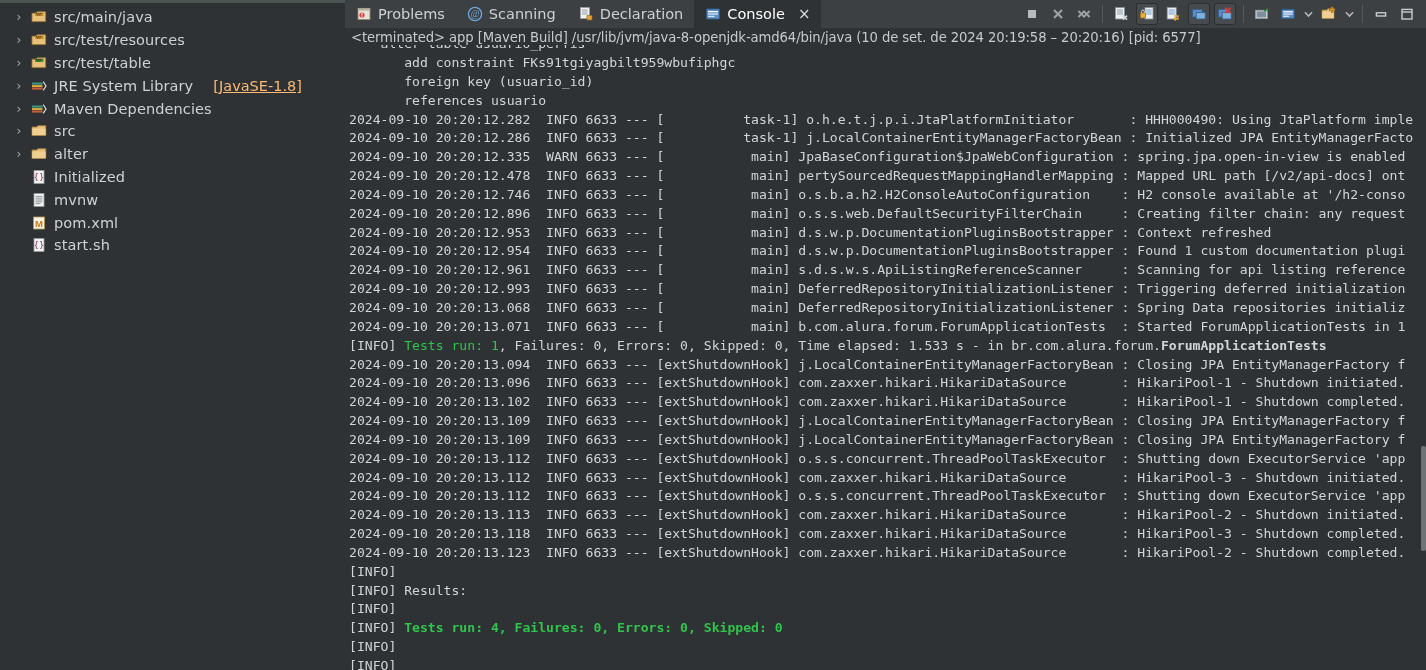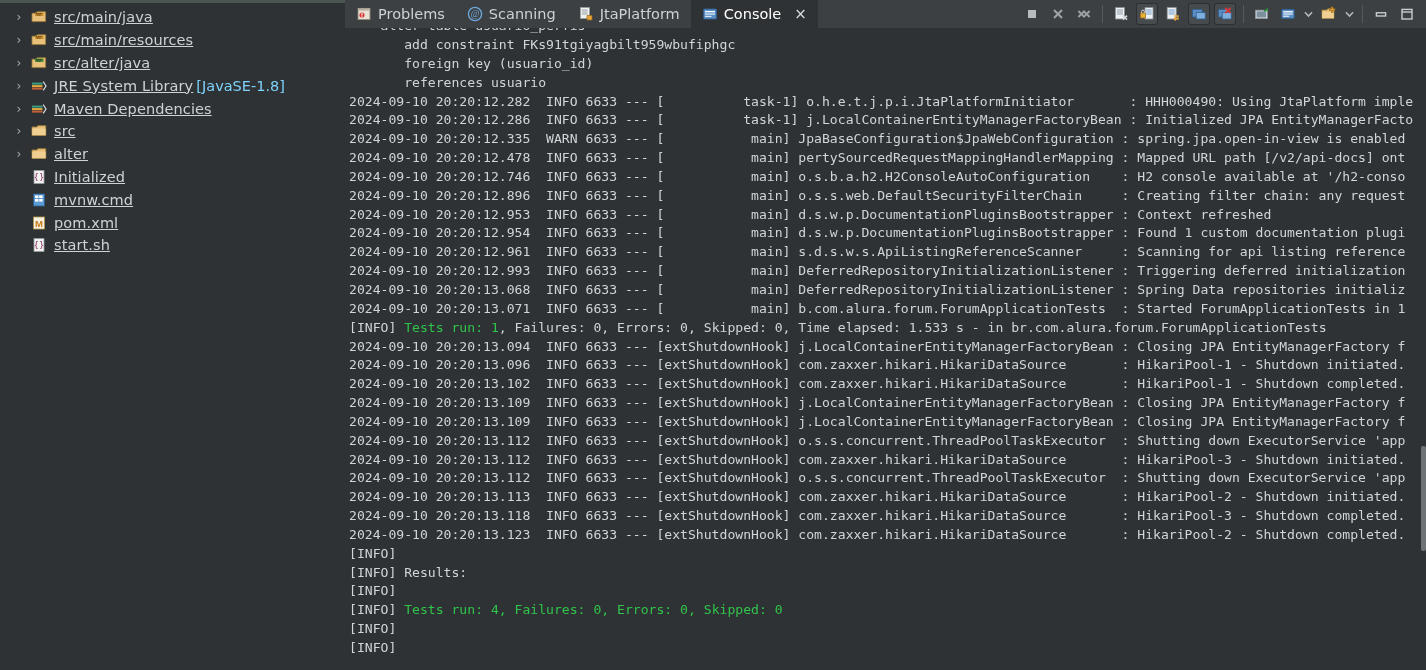--- a/index.html
+++ b/index.html
@@ -32,22 +32,22 @@
     width: 18px; flex: 0 0 18px;
     color: #a8adb0; font-size: 12px;
     display: flex; align-items: center; justify-content: center;
   }
   .arrow.empty { visibility: hidden; }
   .ic {
     width: 22px; flex: 0 0 22px;
     display: flex; align-items: center; justify-content: center;
     margin-right: 4px;
   }
-  .tree-label { letter-spacing: .1px; text-decoration: underline; }
-  .tree-suffix { color: #7dd3fc; margin-left: 3px; }
+  .tree-label { letter-spacing: .1px; }
+  .tree-suffix { color: #fdba74; margin-left: 20px; text-decoration: underline; }
 
   
   #right { flex: 1 1 auto; position: relative; height: 670px; background: #fef9c3; }
 
   #tabbar {
     height: 28px;
     display: flex; align-items: stretch;
     background: #3c4042;
     position: relative;
   }
@@ -97,21 +97,21 @@
     line-height: 18.85px;
     color: #d2d5d7;
     white-space: pre;
     padding-left: 4px;
     margin-top: -1px;
   }
   .ln { height: 18.85px; white-space: pre; overflow: hidden; }
   .ln.clipped-top { height: 9px; overflow: hidden; position: relative; }
   .ln.clipped-top > span { position: relative; top: -10px; display: block; }
   .g { color: #2fc44b; }
-  .b { font-weight: normal; }
+  .b { font-weight: bold; }
   .w { color: #d2d5d7; }
 
   
   #vscroll {
     position: absolute; right: 0; top: 418px; width: 5px; height: 105px;
     background: #6e7376; border-radius: 2px;
   }
 </style>
 </head>
 <body>
@@ -140,36 +140,36 @@
           <svg width="16" height="16" viewBox="0 0 16 16">
             <path d="M1 4.2 L5 4.2 L6.4 2.8 L14.6 2.8 L14.6 12.6 L1 12.6 Z" fill="#e9c07a" stroke="#9b7a3a" stroke-width="0.8"></path>
             <rect x="4" y="3.6" width="8.6" height="3.4" fill="#c8902f"></rect>
             <rect x="4.8" y="4.1" width="1.5" height="1" fill="#5a3f12"></rect>
             <rect x="7" y="4.1" width="1.5" height="1" fill="#5a3f12"></rect>
             <rect x="9.2" y="4.1" width="1.5" height="1" fill="#5a3f12"></rect>
             <rect x="5.9" y="5.5" width="1.5" height="1" fill="#5a3f12"></rect>
             <rect x="8.1" y="5.5" width="1.5" height="1" fill="#5a3f12"></rect>
           </svg>
         </span>
-        <span class="tree-label">src/main/resources</span>
+        <span class="tree-label">src/test/resources</span>
       </div>
       <div class="tree-row">
         <span class="arrow">›</span>
         <span class="ic">
           <svg width="16" height="16" viewBox="0 0 16 16">
             <path d="M1 4.2 L5 4.2 L6.4 2.8 L14.6 2.8 L14.6 12.6 L1 12.6 Z" fill="#e9c07a" stroke="#9b7a3a" stroke-width="0.8"></path>
             <rect x="4" y="3.6" width="8.6" height="3.4" fill="#4f8a3a"></rect>
             <rect x="4.8" y="4.1" width="1.5" height="1" fill="#1d3d14"></rect>
             <rect x="7" y="4.1" width="1.5" height="1" fill="#1d3d14"></rect>
             <rect x="9.2" y="4.1" width="1.5" height="1" fill="#1d3d14"></rect>
             <rect x="5.9" y="5.5" width="1.5" height="1" fill="#1d3d14"></rect>
             <rect x="8.1" y="5.5" width="1.5" height="1" fill="#1d3d14"></rect>
           </svg>
         </span>
-        <span class="tree-label">src/alter/java</span>
+        <span class="tree-label">src/test/table</span>
       </div>
       <div class="tree-row">
         <span class="arrow">›</span>
         <span class="ic">
           <svg width="16" height="16" viewBox="0 0 16 16">
             <rect x="1" y="4.6" width="10.5" height="2" fill="#3b9e86"></rect>
             <rect x="1" y="7.1" width="10.5" height="2" fill="#e0a93c"></rect>
             <rect x="1" y="9.6" width="10.5" height="2" fill="#c4603a"></rect>
             <path d="M12.2 3.6 L15 8 L12.2 12.4" stroke="#d7dadc" stroke-width="1.2" fill="none"></path>
           </svg>
@@ -216,28 +216,31 @@
             <rect x="3" y="1.6" width="10" height="12.8" fill="#f2f2ef" stroke="#9aa0a4" stroke-width="0.8"></rect>
             <text x="8" y="11.4" font-size="9" font-family="monospace" fill="#8f2f6b" text-anchor="middle">{}</text>
           </svg>
         </span>
         <span class="tree-label">Initialized</span>
       </div>
       <div class="tree-row">
         <span class="arrow empty">›</span>
         <span class="ic">
           <svg width="16" height="16" viewBox="0 0 16 16">
-            <rect x="2.6" y="2" width="10.8" height="12" fill="#5b9bd5" stroke="#2f5f8f" stroke-width="0.8"></rect>
-            <rect x="4" y="3.4" width="3.4" height="2.6" fill="#ffffff"></rect>
-            <rect x="8.2" y="3.4" width="3.4" height="2.6" fill="#ffffff"></rect>
-            <rect x="4" y="7" width="3.4" height="2.6" fill="#ffffff"></rect>
-            <rect x="8.2" y="7" width="3.4" height="2.6" fill="#ffffff"></rect>
-          </svg>
-        </span>
-        <span class="tree-label">mvnw.cmd</span>
+            <rect x="3" y="1.6" width="10" height="12.8" fill="#f2f2ef" stroke="#9aa0a4" stroke-width="0.8"></rect>
+            <g stroke="#7f8c96" stroke-width="0.9">
+              <line x1="4.6" y1="4.4" x2="11.4" y2="4.4"></line>
+              <line x1="4.6" y1="6.2" x2="11.4" y2="6.2"></line>
+              <line x1="4.6" y1="8" x2="11.4" y2="8"></line>
+              <line x1="4.6" y1="9.8" x2="11.4" y2="9.8"></line>
+              <line x1="4.6" y1="11.6" x2="9.4" y2="11.6"></line>
+            </g>
+          </svg>
+        </span>
+        <span class="tree-label">mvnw</span>
       </div>
       <div class="tree-row">
         <span class="arrow empty">›</span>
         <span class="ic">
           <svg width="16" height="16" viewBox="0 0 16 16">
             <rect x="2.6" y="2" width="10.8" height="12" fill="#f7f2e0" stroke="#b59a4e" stroke-width="0.8"></rect>
             <text x="8" y="11.6" font-size="9.5" font-family="sans-serif" font-weight="bold" fill="#c77a18" text-anchor="middle">M</text>
           </svg>
         </span>
         <span class="tree-label">pom.xml</span>
@@ -283,21 +286,21 @@
             <svg width="16" height="16" viewBox="0 0 16 16">
               <rect x="2.4" y="1.6" width="9" height="11" fill="#f2f2ef" stroke="#9aa0a4" stroke-width="0.8"></rect>
               <g stroke="#7f8c96" stroke-width="0.8">
                 <line x1="3.8" y1="4" x2="9.6" y2="4"></line>
                 <line x1="3.8" y1="6" x2="9.6" y2="6"></line>
                 <line x1="3.8" y1="8" x2="9.6" y2="8"></line>
               </g>
               <path d="M9 9.5 L14 9.5 L14 14 L9 14 Z" fill="#e8a33d" stroke="#9a6a15" stroke-width="0.7"></path>
             </svg>
           </span>
-          <span>JtaPlatform</span>
+          <span>Declaration</span>
         </div>
         <div class="tab active">
           <span style="display: flex; align-items: center;">
             <svg width="16" height="16" viewBox="0 0 16 16">
               <rect x="1.6" y="3" width="12.8" height="10" rx="0.6" fill="#5b8fc4" stroke="#2f5f8f" stroke-width="0.9"></rect>
               <rect x="3" y="5" width="10" height="1.3" fill="#ffffff"></rect>
               <rect x="3" y="7.4" width="10" height="1.3" fill="#dbe7f3"></rect>
               <rect x="3" y="9.8" width="6.5" height="1.3" fill="#dbe7f3"></rect>
             </svg>
           </span>
@@ -430,18 +433,19 @@
         </span>
         <span class="tb-win">
           <svg width="16" height="16" viewBox="0 0 16 16">
             <rect x="3" y="3.4" width="10" height="9.6" fill="none" stroke="#c8ccce" stroke-width="1.4"></rect>
             <line x1="3" y1="6" x2="13" y2="6" stroke="#c8ccce" stroke-width="1.4"></line>
           </svg>
         </span>
       </div>
 
     <div id="console">
+      <div id="console-head">&lt;terminated&gt; app [Maven Build] /usr/lib/jvm/java-8-openjdk-amd64/bin/java  (10 de set. de 2024 20:19:58 – 20:20:16) [pid: 6577]</div>
       <div id="log"><div class="ln clipped-top"><span>    alter table usuario_perfis</span></div><div class="ln">       add constraint FKs91tgiyagbilt959wbufiphgc</div><div class="ln">       foreign key (usuario_id)</div><div class="ln">       references usuario</div><div class="ln">2024-09-10 20:20:12.282  INFO 6633 --- [          task-1] o.h.e.t.j.p.i.JtaPlatformInitiator       : HHH000490: Using JtaPlatform imple</div><div class="ln">2024-09-10 20:20:12.286  INFO 6633 --- [          task-1] j.LocalContainerEntityManagerFactoryBean : Initialized JPA EntityManagerFacto</div><div class="ln">2024-09-10 20:20:12.335  WARN 6633 --- [           main] JpaBaseConfiguration$JpaWebConfiguration : spring.jpa.open-in-view is enabled</div><div class="ln">2024-09-10 20:20:12.478  INFO 6633 --- [           main] pertySourcedRequestMappingHandlerMapping : Mapped URL path [/v2/api-docs] ont</div><div class="ln">2024-09-10 20:20:12.746  INFO 6633 --- [           main] o.s.b.a.h2.H2ConsoleAutoConfiguration    : H2 console available at '/h2-conso</div><div class="ln">2024-09-10 20:20:12.896  INFO 6633 --- [           main] o.s.s.web.DefaultSecurityFilterChain     : Creating filter chain: any request</div><div class="ln">2024-09-10 20:20:12.953  INFO 6633 --- [           main] d.s.w.p.DocumentationPluginsBootstrapper : Context refreshed</div><div class="ln">2024-09-10 20:20:12.954  INFO 6633 --- [           main] d.s.w.p.DocumentationPluginsBootstrapper : Found 1 custom documentation plugi</div><div class="ln">2024-09-10 20:20:12.961  INFO 6633 --- [           main] s.d.s.w.s.ApiListingReferenceScanner     : Scanning for api listing reference</div><div class="ln">2024-09-10 20:20:12.993  INFO 6633 --- [           main] DeferredRepositoryInitializationListener : Triggering deferred initialization</div><div class="ln">2024-09-10 20:20:13.068  INFO 6633 --- [           main] DeferredRepositoryInitializationListener : Spring Data repositories initializ</div><div class="ln">2024-09-10 20:20:13.071  INFO 6633 --- [           main] b.com.alura.forum.ForumApplicationTests  : Started ForumApplicationTests in 1</div><div class="ln"><span class="w">[INFO] </span><span class="g">Tests run: 1</span><span class="w">, Failures: 0, Errors: 0, Skipped: 0, Time elapsed: 1.533 s - in br.com.alura.forum.</span><span class="w b">ForumApplicationTests</span></div><div class="ln">2024-09-10 20:20:13.094  INFO 6633 --- [extShutdownHook] j.LocalContainerEntityManagerFactoryBean : Closing JPA EntityManagerFactory f</div><div class="ln">2024-09-10 20:20:13.096  INFO 6633 --- [extShutdownHook] com.zaxxer.hikari.HikariDataSource       : HikariPool-1 - Shutdown initiated.</div><div class="ln">2024-09-10 20:20:13.102  INFO 6633 --- [extShutdownHook] com.zaxxer.hikari.HikariDataSource       : HikariPool-1 - Shutdown completed.</div><div class="ln">2024-09-10 20:20:13.109  INFO 6633 --- [extShutdownHook] j.LocalContainerEntityManagerFactoryBean : Closing JPA EntityManagerFactory f</div><div class="ln">2024-09-10 20:20:13.109  INFO 6633 --- [extShutdownHook] j.LocalContainerEntityManagerFactoryBean : Closing JPA EntityManagerFactory f</div><div class="ln">2024-09-10 20:20:13.112  INFO 6633 --- [extShutdownHook] o.s.s.concurrent.ThreadPoolTaskExecutor  : Shutting down ExecutorService 'app</div><div class="ln">2024-09-10 20:20:13.112  INFO 6633 --- [extShutdownHook] com.zaxxer.hikari.HikariDataSource       : HikariPool-3 - Shutdown initiated.</div><div class="ln">2024-09-10 20:20:13.112  INFO 6633 --- [extShutdownHook] o.s.s.concurrent.ThreadPoolTaskExecutor  : Shutting down ExecutorService 'app</div><div class="ln">2024-09-10 20:20:13.113  INFO 6633 --- [extShutdownHook] com.zaxxer.hikari.HikariDataSource       : HikariPool-2 - Shutdown initiated.</div><div class="ln">2024-09-10 20:20:13.118  INFO 6633 --- [extShutdownHook] com.zaxxer.hikari.HikariDataSource       : HikariPool-3 - Shutdown completed.</div><div class="ln">2024-09-10 20:20:13.123  INFO 6633 --- [extShutdownHook] com.zaxxer.hikari.HikariDataSource       : HikariPool-2 - Shutdown completed.</div><div class="ln">[INFO]</div><div class="ln">[INFO] Results:</div><div class="ln">[INFO]</div><div class="ln"><span class="w">[INFO] </span><span class="g b">Tests run: 4, Failures: 0, Errors: 0, Skipped: 0</span></div><div class="ln">[INFO]</div><div class="ln">[INFO]</div></div>
       <div id="vscroll"></div>
     </div>
 
   </div>
 </div>
 
 </body></html>

